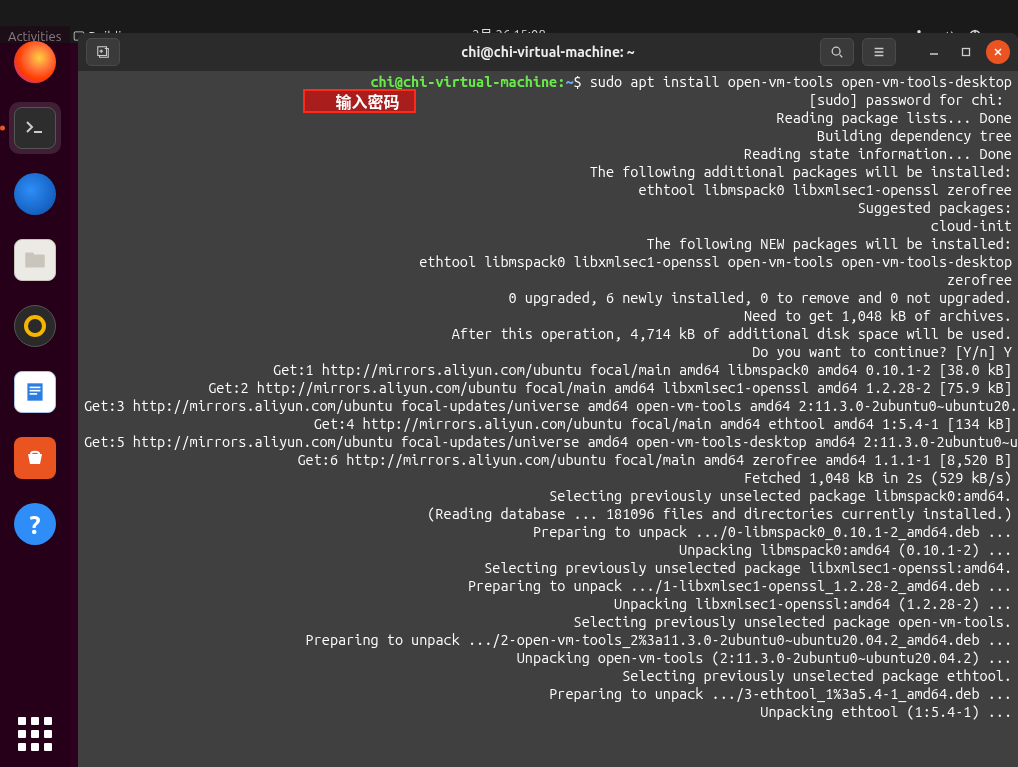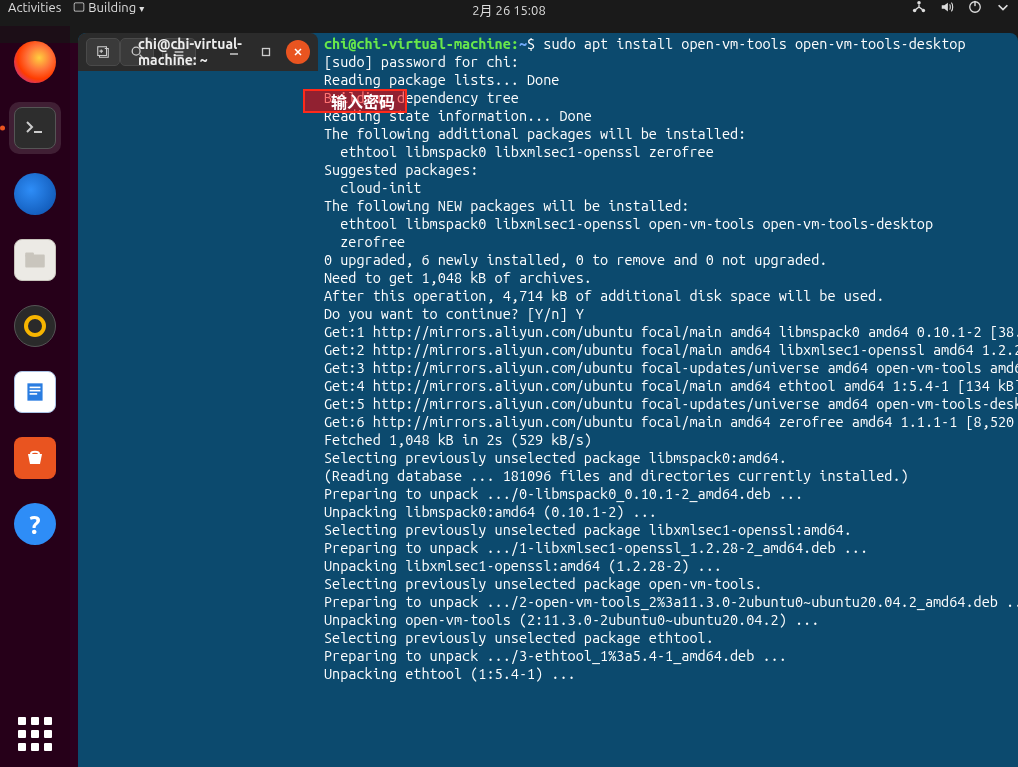--- a/index.html
+++ b/index.html
@@ -4,21 +4,21 @@
 <style>
 * { margin:0; padding:0; box-sizing:border-box; }
 body {
   width:1018px; height:767px;
   background:#2c001e;
   font-family:"Ubuntu","Noto Sans CJK SC",sans-serif;
   overflow:hidden; position:relative;
 }
 .topbar {
   height:43px; background:#1a1a1a; color:#ddd;
-  display:flex; align-items:flex-start; font-size:13px;
+  display:flex; align-items:flex-end; font-size:13px;
   padding:0 8px; position:relative;
 }
 .topbar .left { display:flex; gap:12px; align-items:center; }
 .topbar .center { position:absolute; left:50%; transform:translateX(-50%); }
 .topbar .right { margin-left:auto; display:flex; gap:14px; align-items:center; }
 .topbar .dropdown::after { content:" ▾"; font-size:10px; }
 .tb-icon svg { width:14px; height:14px; fill:#ddd; display:block; }
 .dock {
   position:absolute; left:0; top:26px; bottom:0;
   width:70px; background:rgba(30,0,20,.45);
@@ -38,22 +38,22 @@
 }
 .dock-icon { width:42px; height:42px; border-radius:8px; display:flex; align-items:center; justify-content:center; }
 .apps-grid {
   position:absolute; bottom:16px; left:50%; transform:translateX(-50%);
   display:grid; grid-template-columns:repeat(3,8px); grid-template-rows:repeat(3,8px);
   gap:5px;
 }
 .apps-grid span { width:8px; height:8px; background:#fff; border-radius:1px; }
 .window {
   position:absolute; left:78px; top:33px; right:0; bottom:0;
-  background:#0c4a6e; border-radius:8px 8px 0 0; overflow:hidden;
-  display:flex; flex-direction:row;
+  background:#404040; border-radius:8px 8px 0 0; overflow:hidden;
+  display:flex; flex-direction:column;text-align:right;
 }
 .titlebar {
   height:38px; background:#2b2b2b; color:#ddd;
   display:flex; align-items:center; padding:0 8px;
   border-radius:8px 8px 0 0; position:relative;
 }
 .titlebar .tb-btn {
   width:34px; height:28px; border-radius:5px;
   display:flex; align-items:center; justify-content:center;
   background:#3a3a3a; border:1px solid #4a4a4a;
@@ -266,13 +266,13 @@
 Unpacking libxmlsec1-openssl:amd64 (1.2.28-2) ...
 Selecting previously unselected package open-vm-tools.
 Preparing to unpack .../2-open-vm-tools_2%3a11.3.0-2ubuntu0~ubuntu20.04.2_amd64.deb ...
 Unpacking open-vm-tools (2:11.3.0-2ubuntu0~ubuntu20.04.2) ...
 Selecting previously unselected package ethtool.
 Preparing to unpack .../3-ethtool_1%3a5.4-1_amd64.deb ...
 Unpacking ethtool (1:5.4-1) ...
 </div>
 </div>
 
-<div class="annot" style="left:303px; top:89px; width:104px; height:24px;padding-left:16px;">输入密码</div>
+<div class="annot" style="left:303px; top:89px; width:113px; height:24px;padding-left:16px;">输入密码</div>
 
 </body></html>

